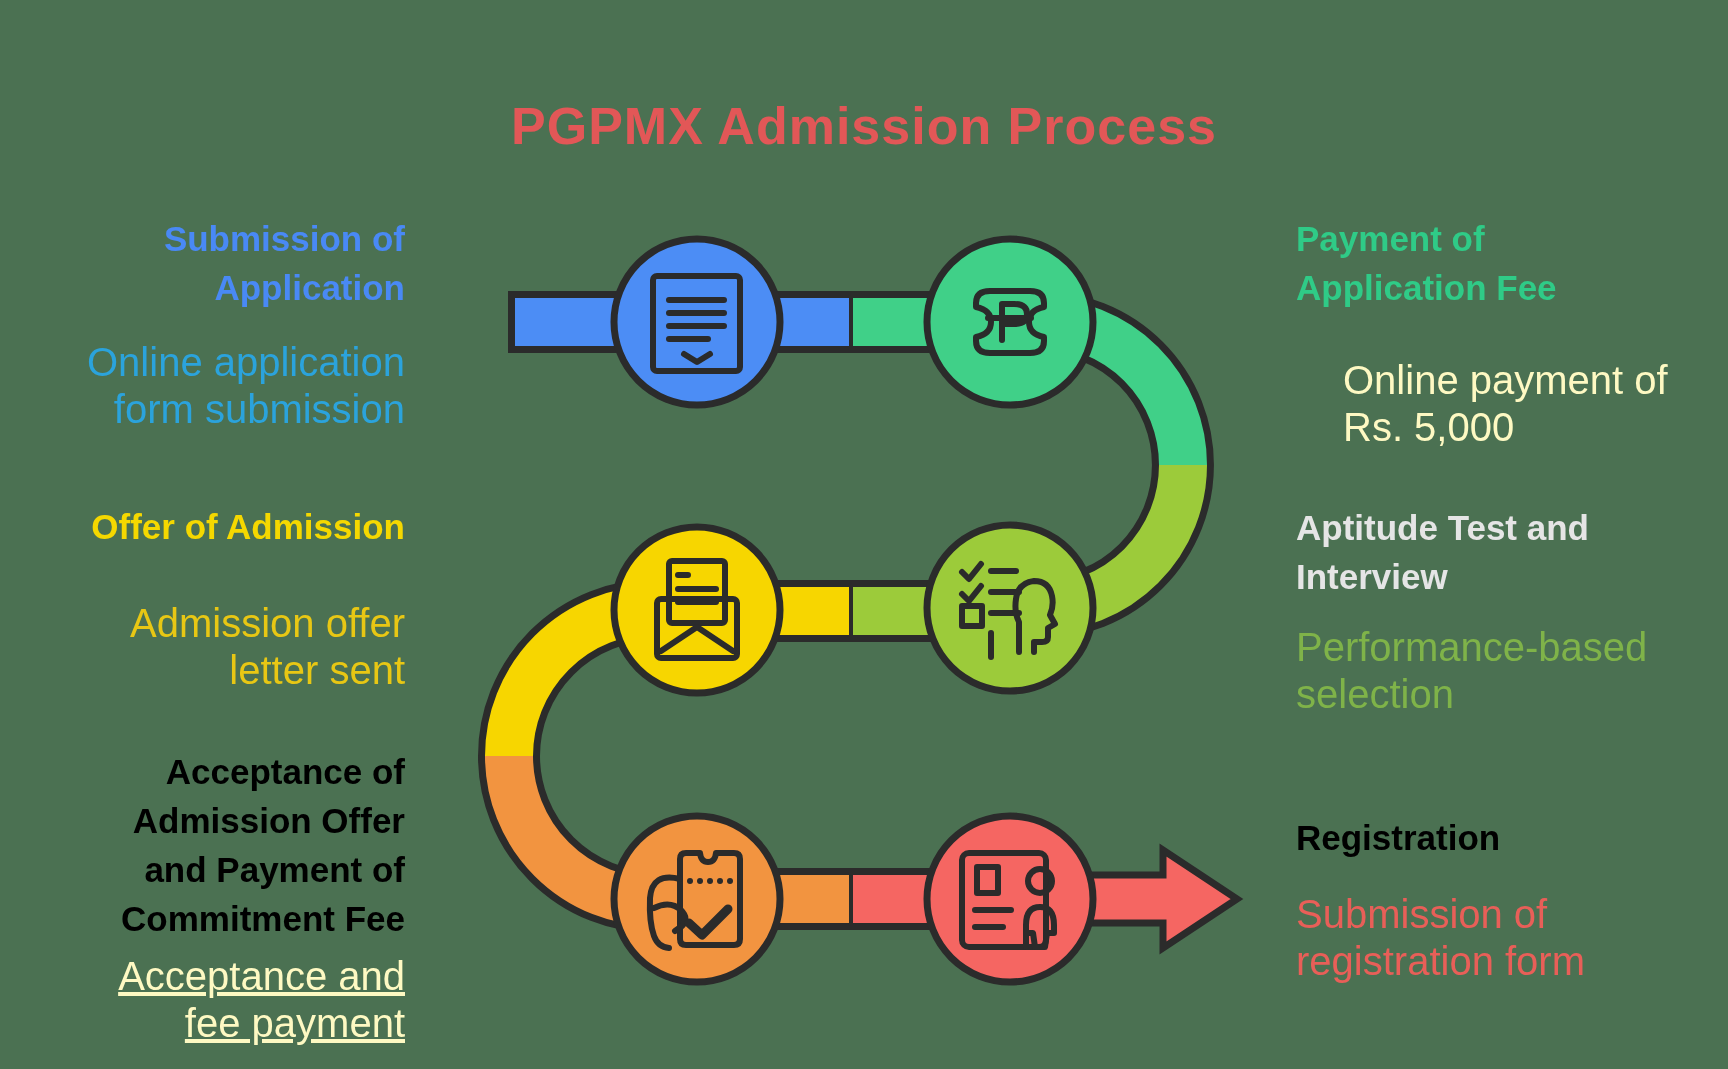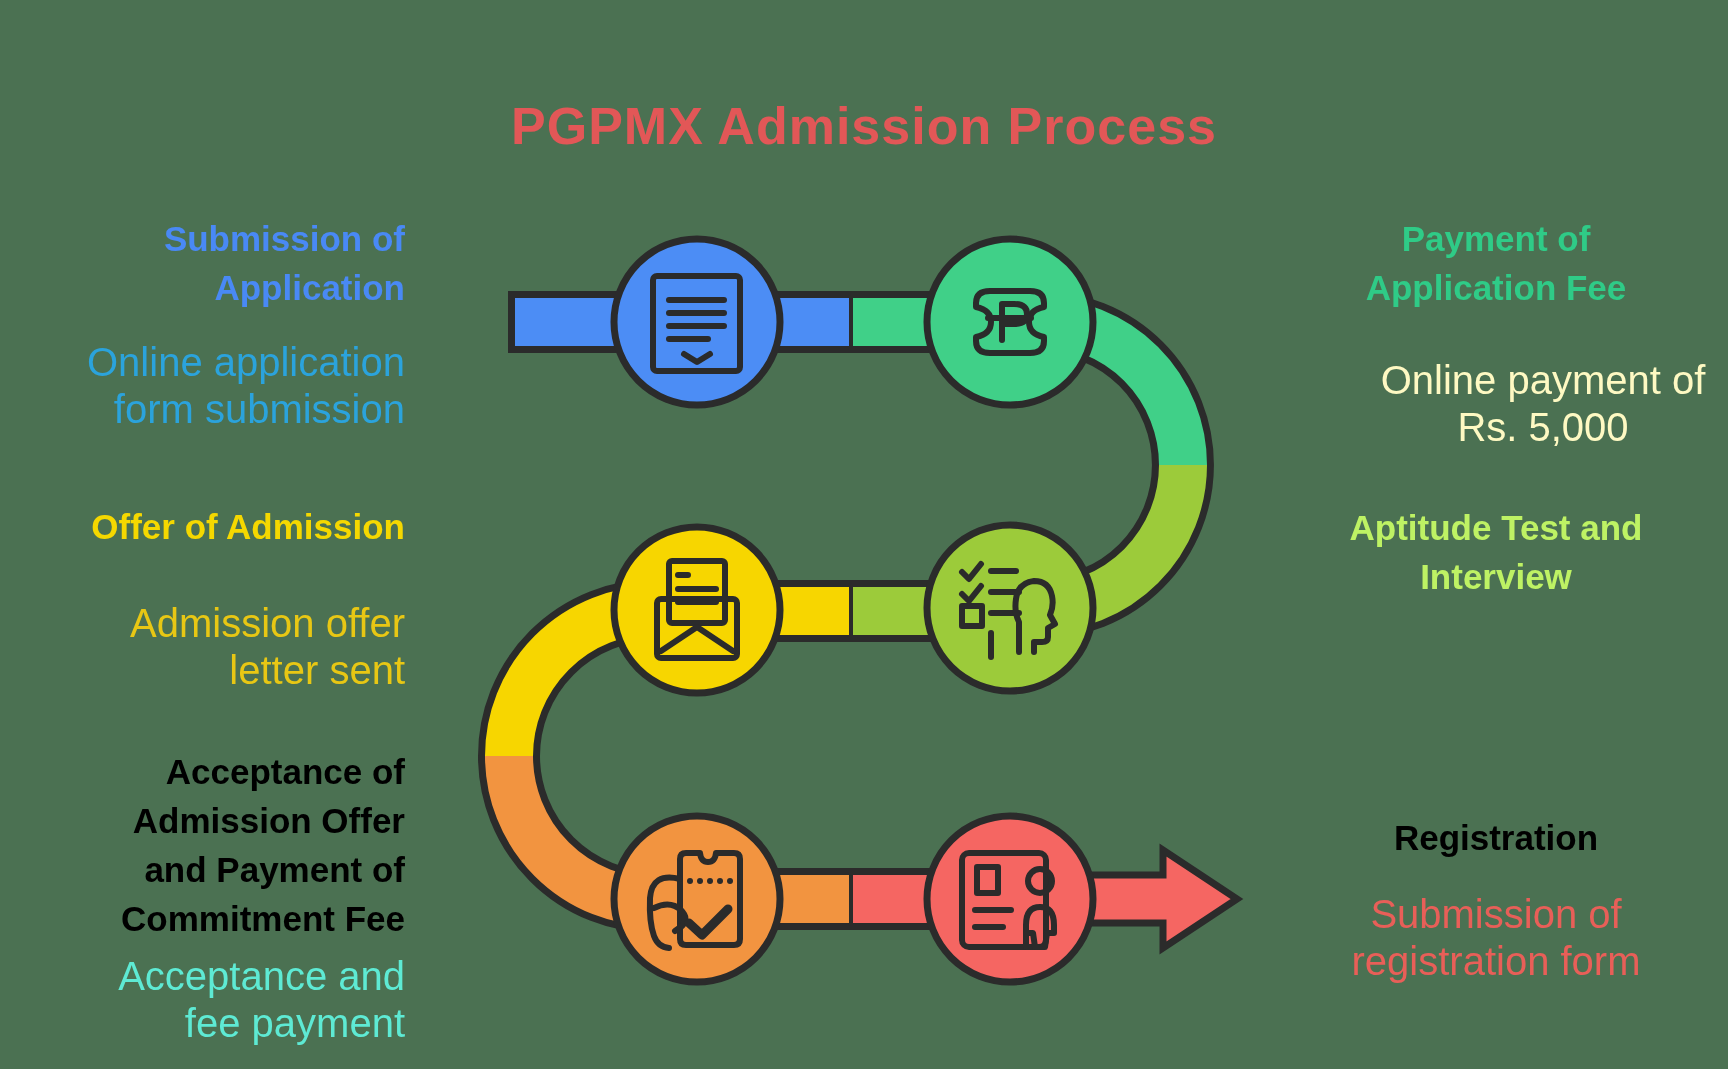--- a/index.html
+++ b/index.html
@@ -18,32 +18,32 @@
   }
   .step-title{
     position:absolute;font-size:35px;font-weight:bold;line-height:49px;
     white-space:pre-line;
   }
   .step-desc{
     position:absolute;font-size:40px;line-height:47px;
     white-space:pre-line;
   }
   .left-col{left:40px;width:365px;text-align:right;}
-  .right-col{left:1296px;width:400px;text-align:center;}
+  .right-col{left:1296px;width:400px;text-align:left;}
 
   .t-sub{top:214px;color:#4989F5;}
   .d-sub{top:339px;color:#2BA3DC;}
   .t-off{top:502px;color:#F5D800;}
   .d-off{top:600px;color:#E8C714;}
   .t-acc{top:747px;color:#000000;}
-  .d-acc{top:953px;color:#5eead4;}
+  .d-acc{top:953px;color:#fef9c3;text-decoration:underline;}
 
   .t-pay{top:214px;color:#2FCB87;}
   .d-pay{top:357px;color:#fef9c3;margin-left:47px;}
-  .t-apt{top:503px;color:#bef264;}
+  .t-apt{top:503px;color:#e5e5e5;}
   .d-apt{top:624px;color:#7FB349;}
   .t-reg{top:813px;color:#000000;}
   .d-reg{top:891px;color:#E85F58;}
 
   svg.diagram{position:absolute;left:0;top:0;}
   .band-dark{stroke:#2b2b2b;stroke-width:62;fill:none;}
   .band{stroke-width:48;fill:none;}
   .node{stroke:#2b2b2b;stroke-width:7;}
   .ic{stroke:#2b2b2b;stroke-width:6;fill:none;stroke-linecap:round;stroke-linejoin:round;}
   .ic-fill{fill:#2b2b2b;stroke:none;}
@@ -71,20 +71,22 @@
   <div class="step-desc  left-col d-acc">Acceptance and
 fee payment</div>
 
   <div class="step-title right-col t-pay">Payment of
 Application Fee</div>
   <div class="step-desc  right-col d-pay">Online payment of
 Rs. 5,000</div>
 
   <div class="step-title right-col t-apt">Aptitude Test and
 Interview</div>
+  <div class="step-desc  right-col d-apt">Performance-based
+selection</div>
 
   <div class="step-title right-col t-reg">Registration</div>
   <div class="step-desc  right-col d-reg">Submission of
 registration form</div>
 
   <svg class="diagram" width="1728" height="1069" viewBox="0 0 1728 1069">
 
     <g>
 
       <path class="band-dark" d="M 1040 322 A 143 143 0 0 1 1040 608"></path>

